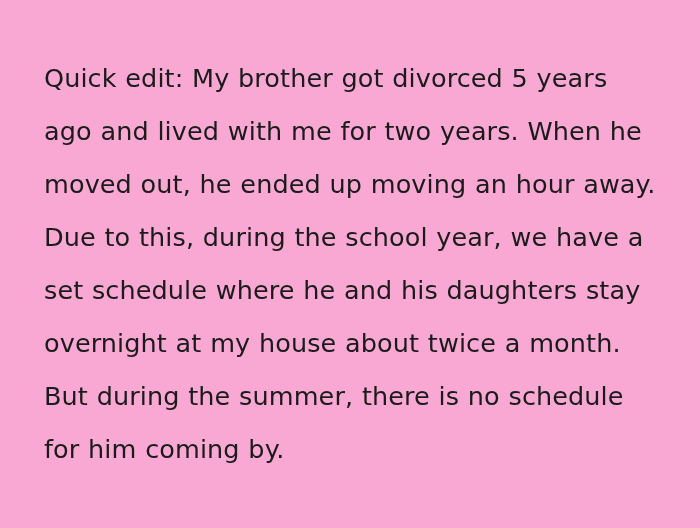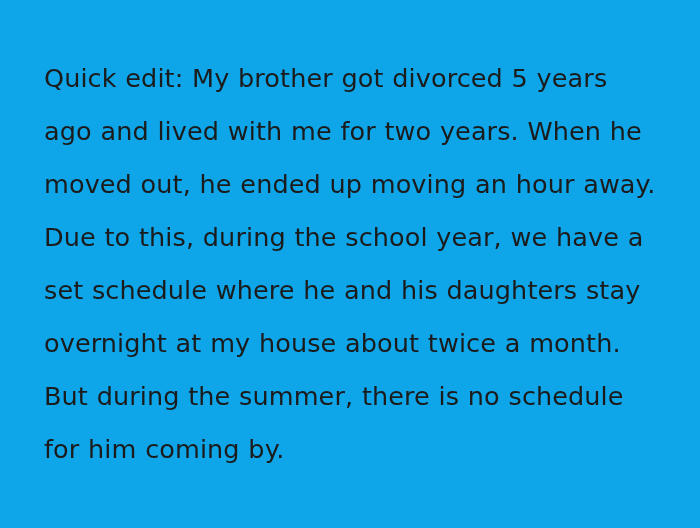--- a/index.html
+++ b/index.html
@@ -10,21 +10,21 @@
     width: 700px;
     height: 528px;
     background: #f7f7f5;
     font-family: "DejaVu Sans", sans-serif;
     overflow: hidden;
   }
   .page {
     box-sizing: border-box;
     width: 700px;
     height: 528px;
-    background: #0ea5e9;
+    background: #f9a8d4;
     padding: 26px 40px 20px 44px;
     display: block;
   }
   .body-text {
     color: #1b1b1b;
     font-size: 25.5px;
     line-height: 53px;
     letter-spacing: 0.1px;
     font-weight: 400;
     white-space: pre-wrap;

